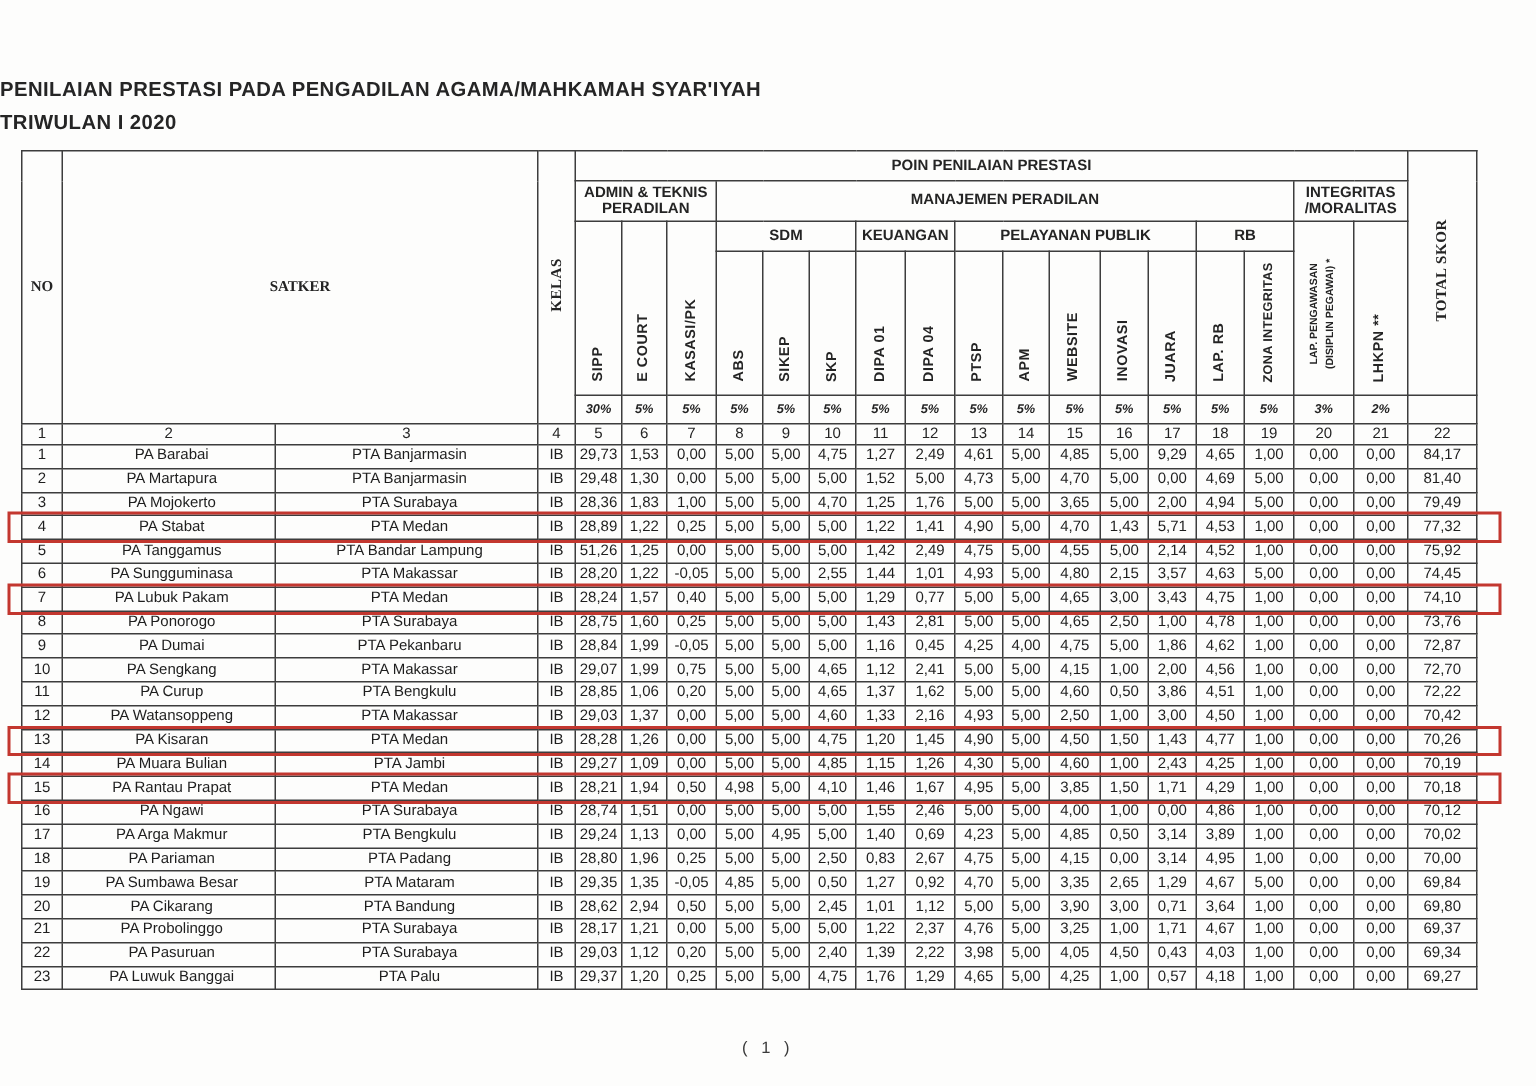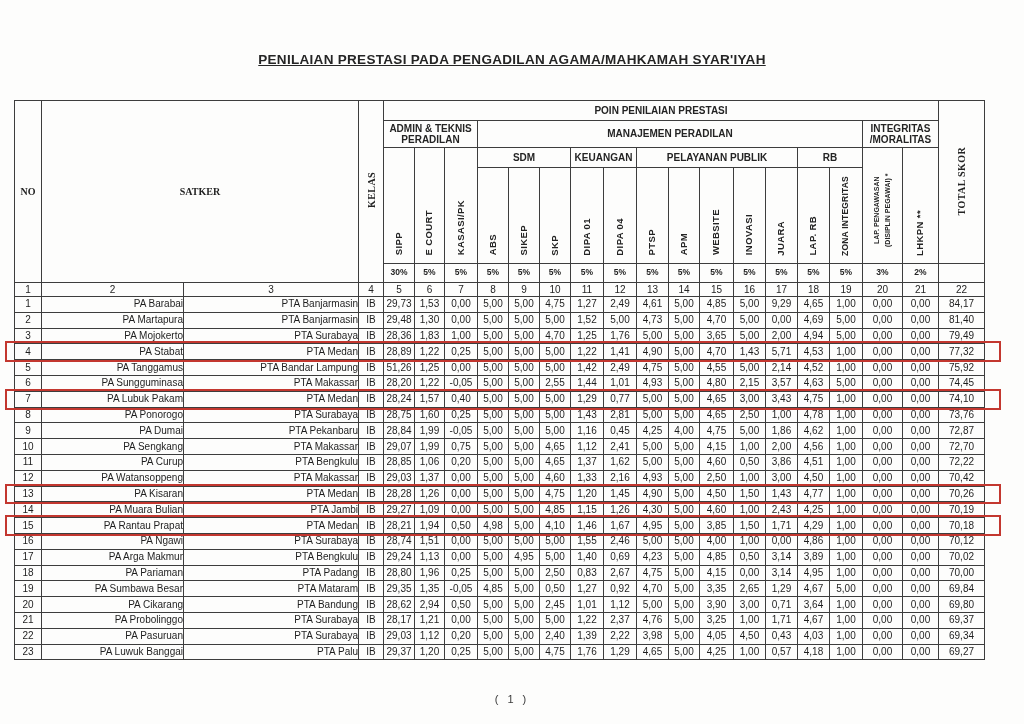--- a/index.html
+++ b/index.html
@@ -12,27 +12,26 @@
   .page {
     position: relative;
     width: 1024px; height: 724px;
     background: #fdfdfc;
     color: #1d1d1d;
     overflow: hidden;
   }
   .title {
     position: absolute;
     top: 49px; left: 0; width: 100%;
-    text-align: center;
+    text-align: left;
     font-weight: bold;
     font-size: 13.5px;
     letter-spacing: 0.3px;
     line-height: 1.6;
     color: #252525;
-    text-decoration: underline;
   }
   table.score-table {
     position: absolute;
     left: 14px; top: 100px;
     border-collapse: collapse;
     table-layout: fixed;
     border: 1.5px solid #2e2e2e;
   }
   th, td {
     border: 1px solid #3d3d3d;
@@ -54,21 +53,21 @@
   tr.h-e { height: 19px; }
   tr.h-f { height: 14px; }
   tbody tr { height: 15.8px; }
   tbody td {
     font-size: 10px;
     text-align: center;
     line-height: 1;
     color: #1e1e1e;
     white-space: nowrap;
   }
-  td.c-pa, td.c-pta { text-align: right; padding-left: 4px; }
+  td.c-pa, td.c-pta { text-align: center; padding-left: 4px; }
   th.vb { vertical-align: bottom; padding-bottom: 5px; }
   th.vm { vertical-align: middle; font-family: Liberation Serif, serif; }
   .vt {
     writing-mode: vertical-rl;
     transform: rotate(180deg);
     display: inline-block;
     font-weight: bold;
     font-size: 9.5px;
     letter-spacing: 0.4px;
     white-space: nowrap;
@@ -77,20 +76,21 @@
   .vt-kelas, .vt-total { font-size: 10px; }
   .vt-small {
     font-size: 7px;
     letter-spacing: 0;
     white-space: normal;
     height: 92px;
     line-height: 1.5;
   }
   .vt-zona { font-size: 8.5px; letter-spacing: 0.2px; }
   tr.h-e th {
+    font-style: italic;
     font-size: 8.5px;
     font-weight: bold;
   }
   tr.h-f th { font-weight: normal; font-size: 10px; }
   .page-num {
     position: absolute;
     top: 693px; left: 0; width: 100%;
     text-align: center;
     font-size: 11px;
     letter-spacing: 3px;
@@ -126,20 +126,21 @@
   col.w-lhkpn { width: 36px; }
   col.w-total { width: 46px; }
 </style>
 </head>
 <body>
 
 <div class="page">
 
   <div class="title">
     <div>PENILAIAN PRESTASI PADA PENGADILAN AGAMA/MAHKAMAH SYAR'IYAH</div>
+    <div>TRIWULAN I 2020</div>
   </div>
 
   <table class="score-table">
     <colgroup>
       <col class="w-no">
         <col class="w-pa">
         <col class="w-pta">
         <col class="w-kelas">
       <col class="w-sipp">
         <col class="w-ecourt">

